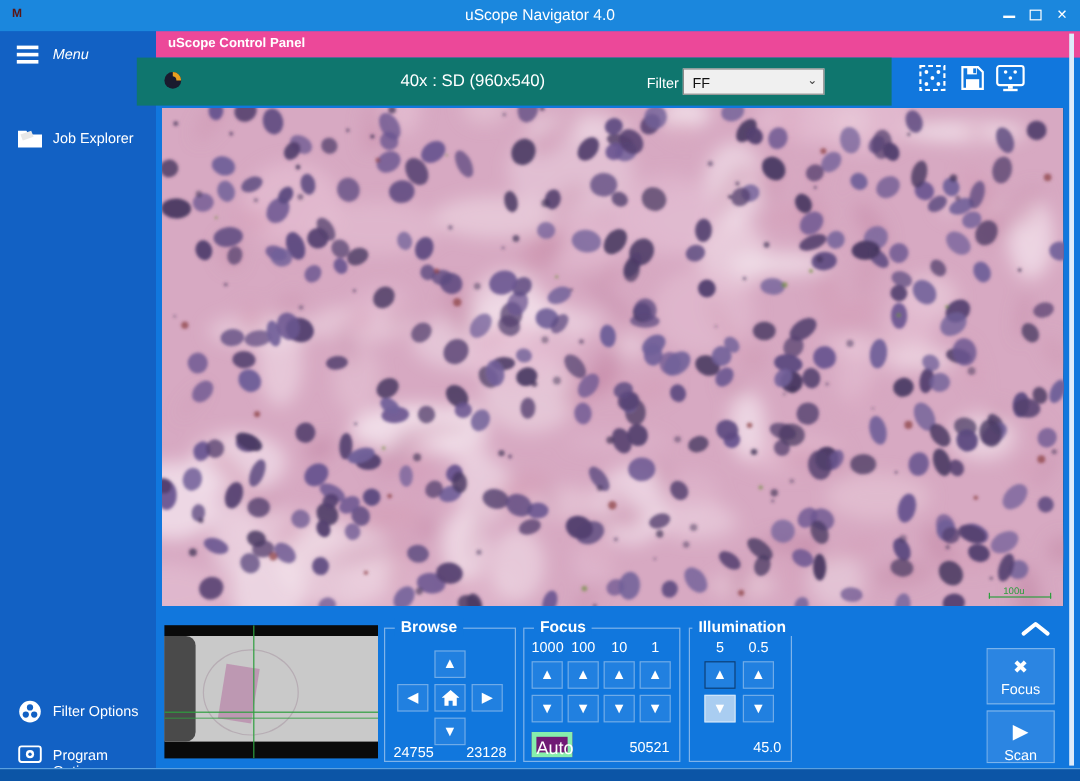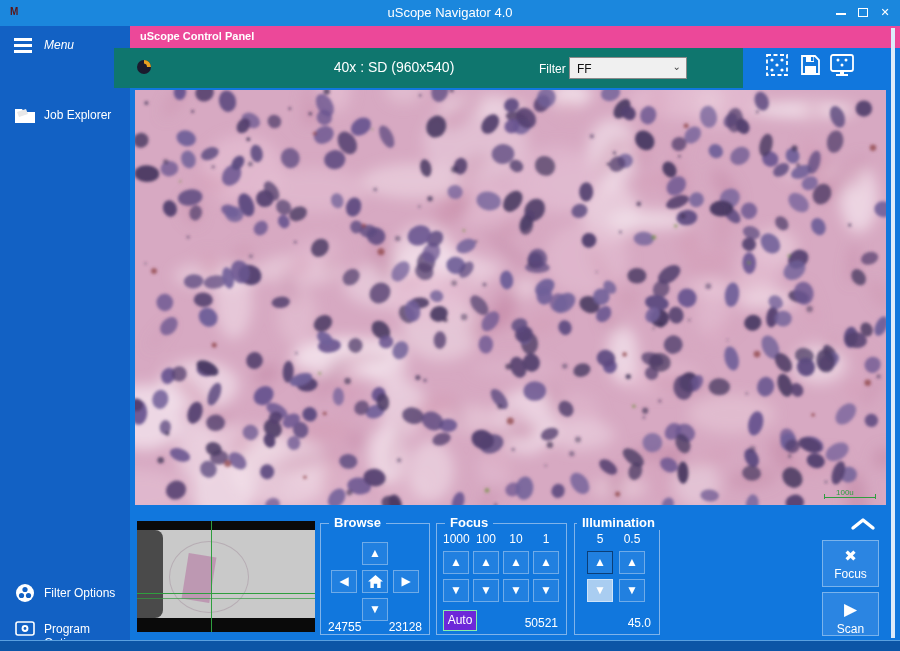--- a/index.html
+++ b/index.html
@@ -63,21 +63,21 @@
   .group-title { position:absolute; top:-9px; left:8px; padding:0 5px; background:#1177dd; color:#fff; font-size:13px; font-weight:bold; }
   .g-browse { left:320px; top:523px; width:110px; height:112px; }
   .g-focus { left:436px; top:523px; width:131px; height:112px; }
   .g-illum { left:574px; top:523px; width:86px; height:112px; }
 
   .abtn { position:absolute; width:26px; height:23px; background:#2180e0; border:1px solid #6fabe8; color:#fff; text-align:center; line-height:21px; font-size:12px; cursor:pointer; }
   .abtn.hl { background:#a9cdf1; border-color:#cfe4f9; }
   .abtn.focusring { border-color:#0b3e77; }
   .col-label { position:absolute; color:#fff; font-size:12px; text-align:center; width:26px; top:8px; }
   .num { position:absolute; color:#fff; font-size:12px; }
-  .auto-btn { position:absolute; left:6px; top:86px; width:34px; height:21px; background:#6d28d9; border:1px solid #86efac; color:#fff; font-size:12px; text-align:center; line-height:19px; cursor:pointer; }
+  .auto-btn { position:absolute; left:6px; top:86px; width:34px; height:21px; background:#701a75; border:4px solid #86efac; color:#fff; font-size:15px; text-align:center; line-height:19px; cursor:pointer; }
 
   .collapse-btn { position:absolute; left:850px; top:517px; width:34px; height:20px; cursor:pointer; }
   .action-btn { position:absolute; left:822px; width:57px; background:#2b85e2; border:1px solid #7ab3ec; color:#fff; text-align:center; cursor:pointer; }
   .abort { top:540px; height:47px; }
   .scan { top:592px; height:44px; }
   .action-btn .ic { display:block; margin-top:6px; font-size:15px; }
   .action-btn .al { display:block; margin-top:2px; font-size:12px; }
 
   .statusbar { position:absolute; left:0; top:640px; width:900px; height:11px; background:#0c55a6; border-top:1px solid #5aa0e0; }
   .right-scroll { position:absolute; left:891px; top:28px; width:4px; height:610px; background:#ddebfa; }

